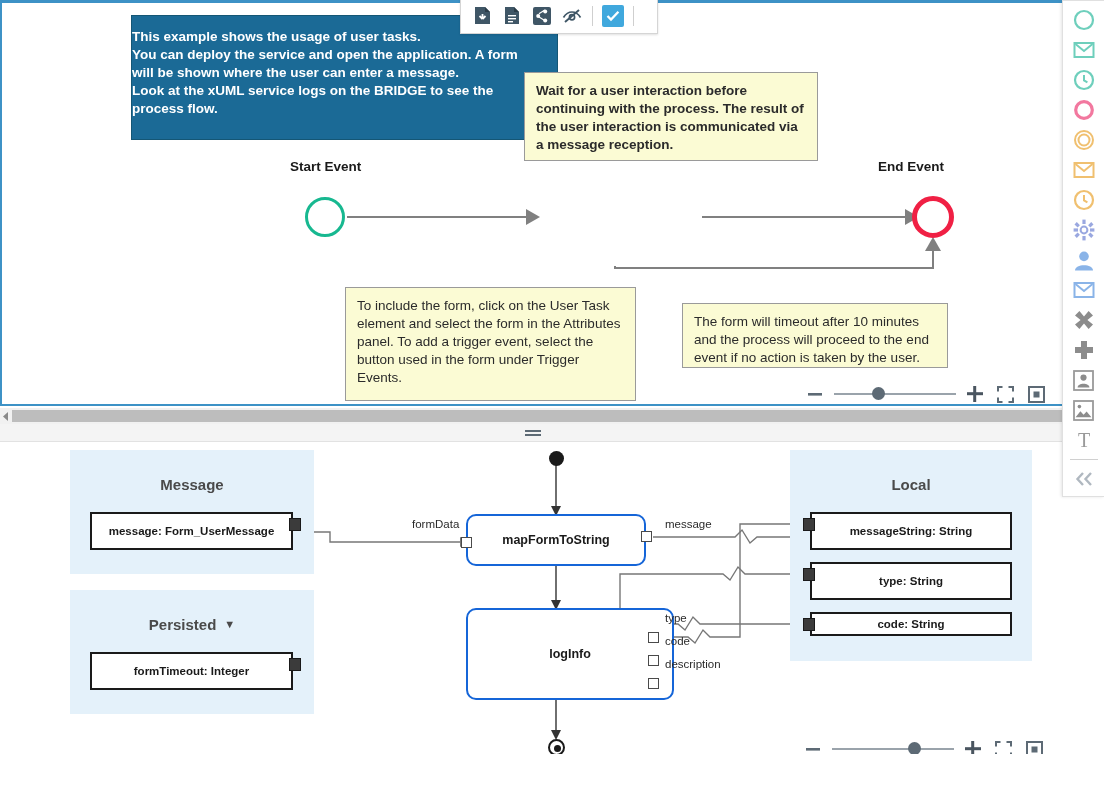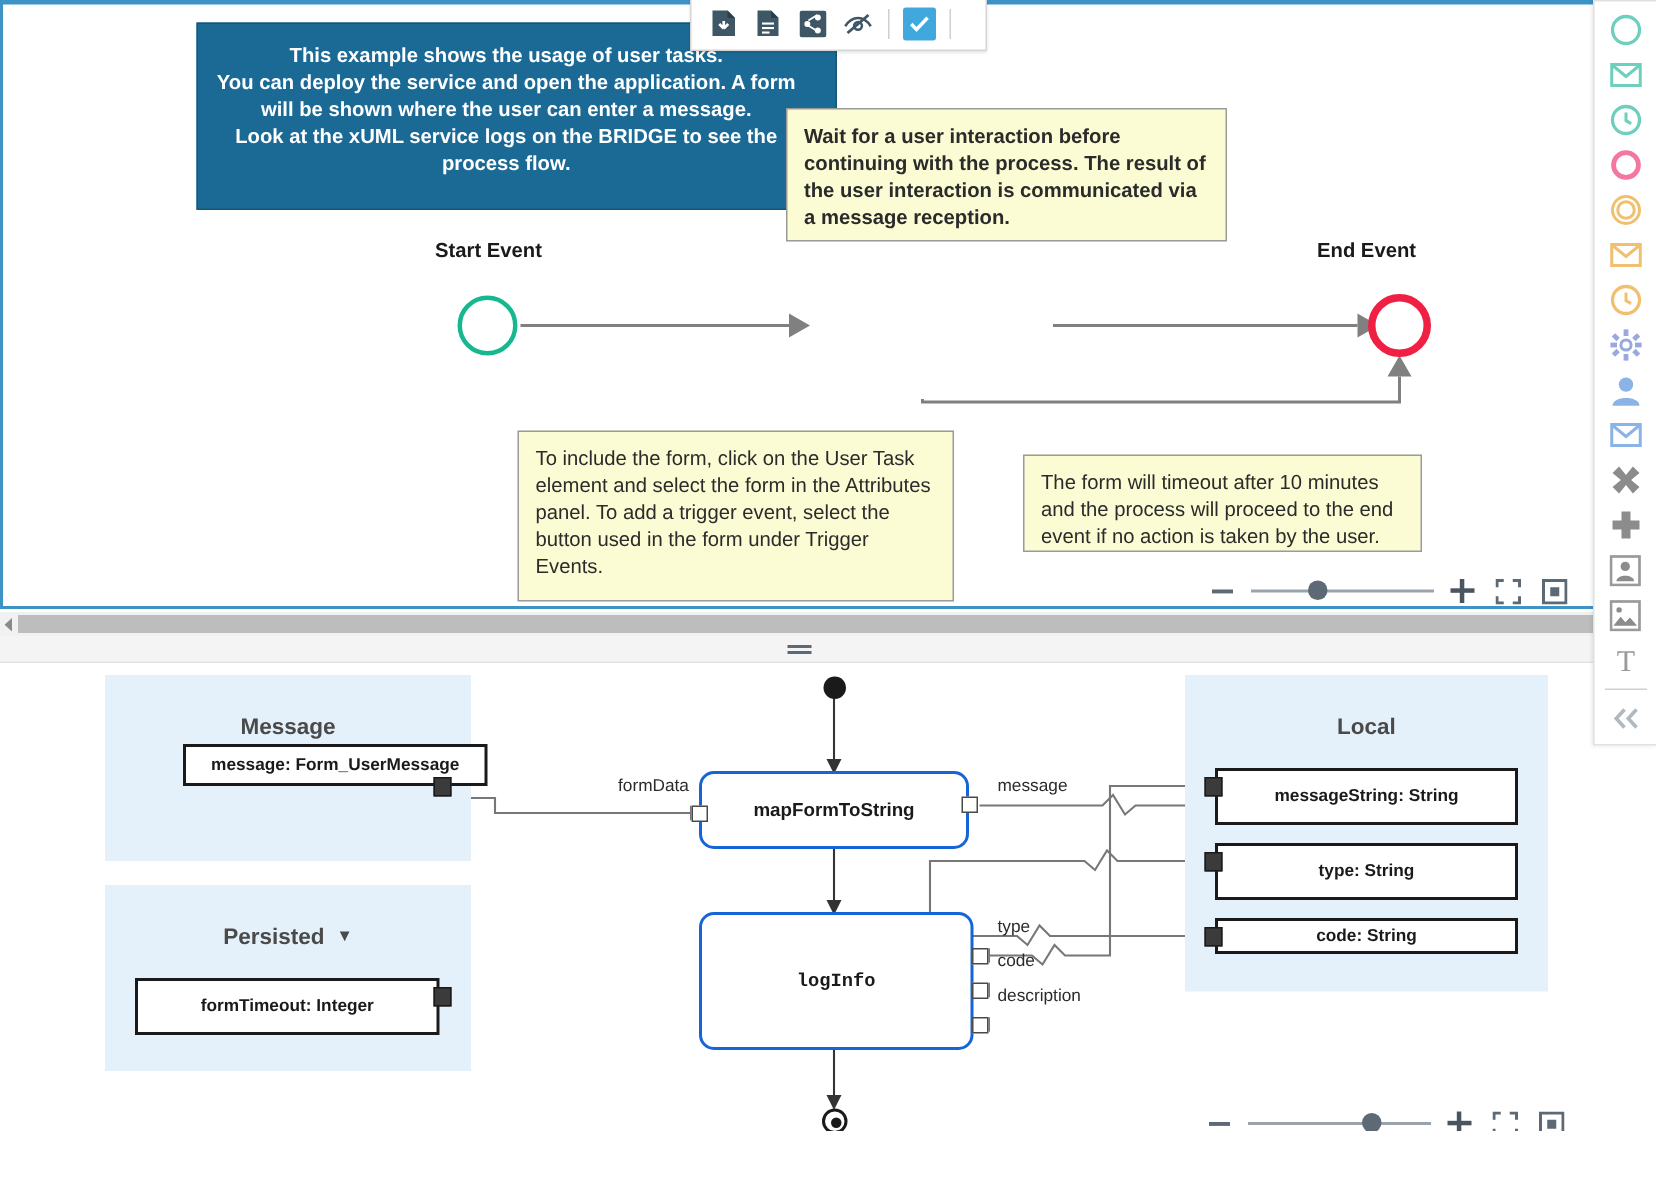--- a/index.html
+++ b/index.html
@@ -37,21 +37,21 @@
   .tb-check {
     width: 22px; height: 22px; background:#40a8dd; border-radius:2px;
     display:flex; align-items:center; justify-content:center;
   }
 
   
   .note-blue {
     position:absolute; left:129px; top:12px; width:427px; height:125px;
     background:#1b6a96; color:#ffffff; border:1px solid #145675;
     font-weight:bold; font-size:13.5px; line-height:18px;
-    padding: 12px 14px 10px 0; white-space: pre-line; text-align: center;
+    padding: 12px 14px 10px 0; white-space: pre-line;
   }
   .note-yellow {
     position:absolute; background:#fbfbd4; border:1px solid #9a9a9a;
     color:#2b2b2b; font-size:13.5px; line-height:18px;
     padding: 9px 11px; white-space: pre-line;
   }
   #note-wait    { left:522px; top:69px;  width:294px; height:89px;font-weight:bold; }
   #note-include { left:343px; top:284px; width:291px; height:114px; }
   #note-timeout { left:680px; top:300px; width:266px; height:65px; }
 
@@ -331,21 +331,21 @@
       <polyline points="790,132 745,132 738,125 730,138 723,132 620,132 620,218 660,218" fill="none" stroke="#777" stroke-width="1.4"></polyline>
       <polygon points="660,213 650,218 660,223" fill="#777"></polygon>
 
       <polyline points="790,182 700,182 693,175 685,188 678,182 600,182 600,241 660,241" fill="none" stroke="#777" stroke-width="1.4"></polyline>
       <polygon points="660,236 650,241 660,246" fill="#777"></polygon>
     </svg>
 
     <div class="grp" style="left:70px; top:8px; width:244px; height:124px;">
       <div class="grp-title">Message</div>
     </div>
-    <div class="var-box" style="left:90px; top:54px; width:203px; height:28px;margin-left:32px;">message: Form_UserMessage</div>
+    <div class="var-box" style="left:90px; top:70px; width:203px; height:38px;">message: Form_UserMessage</div>
     <div class="pin-filled" style="left:289px; top:76px;"></div>
 
     <div class="grp" style="left:70px; top:148px; width:244px; height:124px;">
       <div class="grp-title">
         <span>Persisted</span><span class="caret">▼</span>
       </div>
     </div>
     <div class="var-box" style="left:90px; top:210px; width:203px; height:38px;">formTimeout: Integer</div>
     <div class="pin-filled" style="left:289px; top:216px;"></div>
 
@@ -364,21 +364,21 @@
     <div style="position:absolute; left:548px; top:297px; width:17px; height:17px; border-radius:50%; border:2px solid #1a1a1a; background:#fff;">
       <div style="position:absolute; left:3.5px; top:3.5px; width:7px; height:7px; border-radius:50%; background:#1a1a1a;"></div>
     </div>
 
     <div class="act-box" style="left:466px; top:72px; width:180px; height:52px;">mapFormToString</div>
     <div class="pin-open" style="left:461px; top:95px;"></div>
     <div class="pin-open" style="left:641px; top:89px;"></div>
     <div class="flow-lbl" style="left:412px; top:76px;">formData</div>
     <div class="flow-lbl" style="left:665px; top:76px;">message</div>
 
-    <div class="act-box" style="left:466px; top:166px; width:183px; height:92px;font-family:Liberation Mono, monospace;">logInfo</div>
+    <div class="act-box" style="left:466px; top:166px; width:208px; height:92px;">logInfo</div>
     <div class="pin-open" style="left:648px; top:190px;"></div>
     <div class="pin-open" style="left:648px; top:213px;"></div>
     <div class="pin-open" style="left:648px; top:236px;"></div>
     <div class="flow-lbl" style="left:665px; top:170px;">type</div>
     <div class="flow-lbl" style="left:665px; top:193px;">code</div>
     <div class="flow-lbl" style="left:665px; top:216px;">description</div>
 
     <div class="zoombar" style="left:800px; top:294px;">
       <div class="zb-minus">
         <svg width="16" height="16" viewBox="0 0 16 16">

